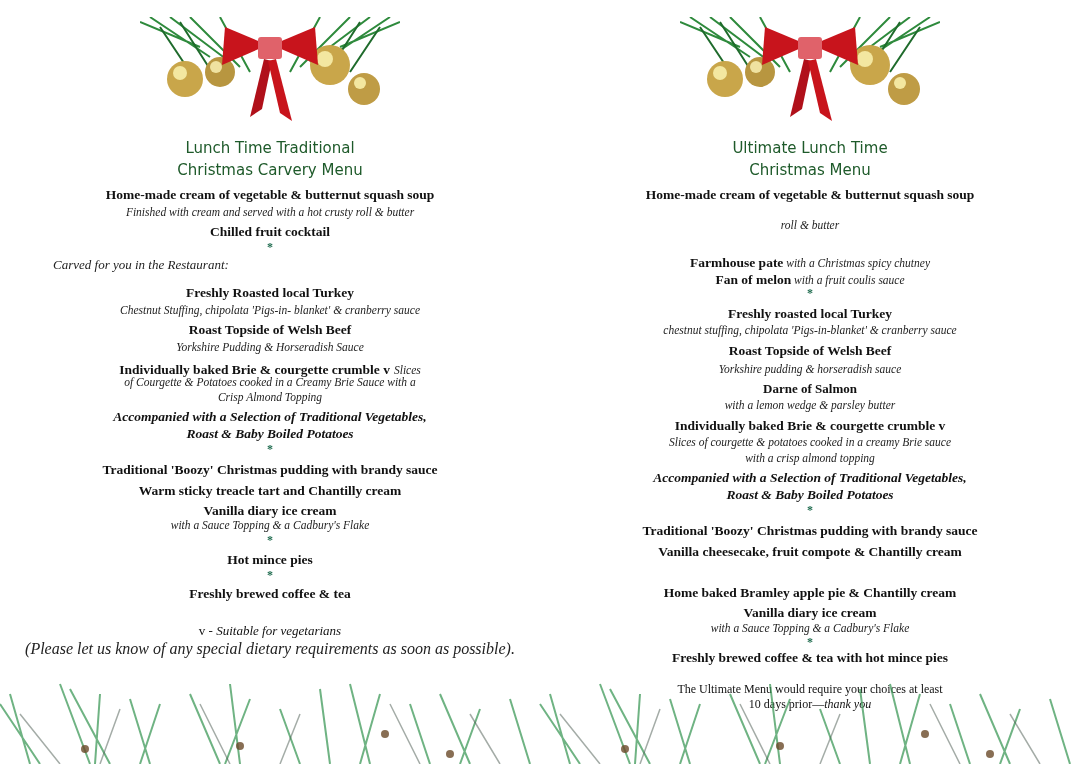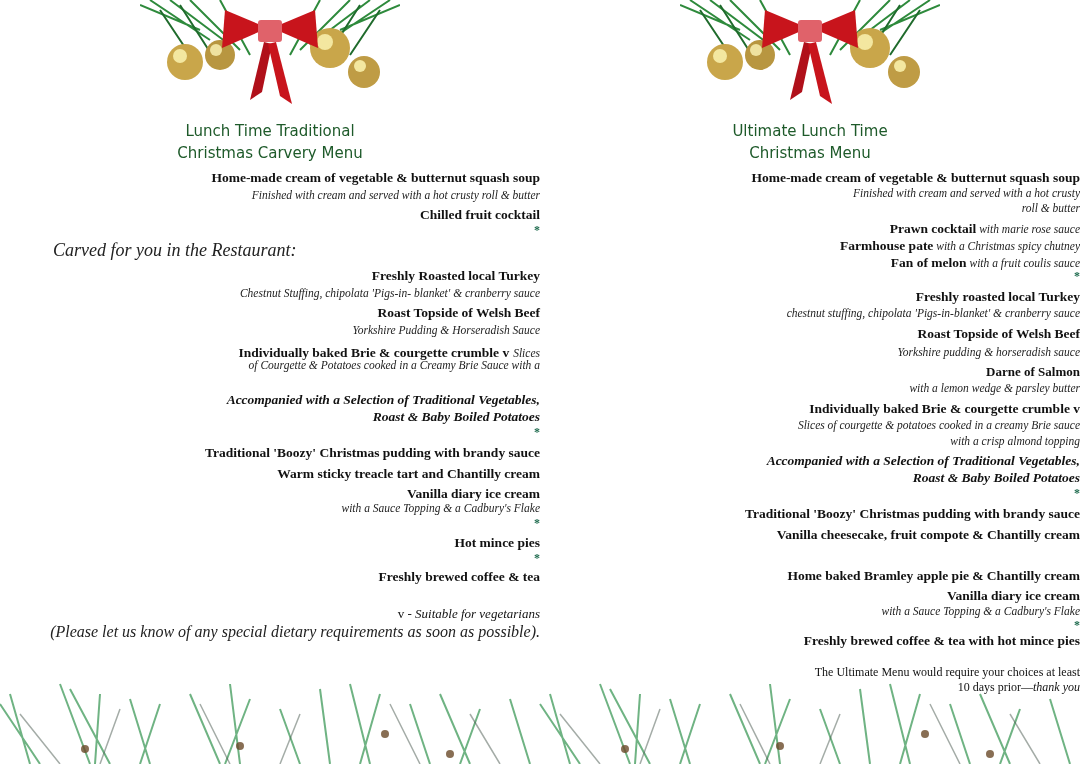--- a/index.html
+++ b/index.html
@@ -1,29 +1,29 @@
 <!DOCTYPE html>
 <html><head>
 <meta charset="utf-8">
 <style>
   html, body { margin:0; padding:0; }
   body { width:1080px; height:764px; background:#ffffff; position:relative; overflow:hidden;
          font-family:"Liberation Serif", serif; color:#111; }
-  .page { position:absolute; top:0; height:562px; }
+  .page { position:absolute; top:17px; height:562px; }
   .page.left { left:0; width:540px; }
   .page.right { left:540px; width:540px; }
 
   .garland { position:absolute; top:0; width:260px; height:112px; }
   .page.left .garland { left:140px; }
   .page.right .garland { left:140px; }
 
   .title { position:absolute; left:0; width:540px; text-align:center;
            font-family:"DejaVu Sans", sans-serif; color:#1e5a2a; font-size:15px; line-height:22px; top:120px; }
 
-  .line { position:absolute; left:0; width:540px; text-align:right; white-space:nowrap; }
+  .line { position:absolute; left:0; width:540px; text-align:center; white-space:nowrap; }
   .b { font-weight:bold; font-size:13.5px; }
   .i { font-style:italic; font-size:11.5px; color:#222; }
   .bi { font-weight:bold; font-style:italic; font-size:13.5px; }
   .sep { color:#1e6b4e; font-size:12px; font-weight:bold; }
   .small { font-size:12px; }
 
   .footer-pine { position:absolute; left:0; bottom:0; width:1080px; height:100px; }
 </style>
 </head>
 <body>
@@ -52,31 +52,32 @@
   <div class="title">
     <div>Lunch Time Traditional</div>
     <div>Christmas Carvery Menu</div>
   </div>
 
   <div class="line b" style="top:170px">Home-made cream of vegetable &amp; butternut squash soup</div>
   <div class="line i" style="top:189px">Finished with cream and served with a hot crusty roll &amp; butter</div>
   <div class="line b" style="top:207px">Chilled fruit cocktail</div>
   <div class="line sep" style="top:223px">*</div>
 
-  <div class="line i" style="top:240px; left:53px; width:auto; font-size:18px; text-align:right">Carved for you in the Restaurant:</div>
+  <div class="line i" style="top:240px; left:53px; width:auto; font-size:13px; text-align:right">Carved for you in the Restaurant:</div>
 
   <div class="line b" style="top:268px">Freshly Roasted local Turkey</div>
   <div class="line i" style="top:287px">Chestnut Stuffing, chipolata 'Pigs-in- blanket' &amp; cranberry sauce</div>
   <div class="line b" style="top:305px">Roast Topside of Welsh Beef</div>
   <div class="line i" style="top:324px">Yorkshire Pudding &amp; Horseradish Sauce</div>
   <div class="line" style="top:343px">
     <span class="b">Individually baked Brie &amp; courgette crumble v</span>
     <span class="i" style="margin-left:0">Slices</span>
   </div>
   <div class="line i" style="top:359px">of Courgette &amp; Potatoes cooked in a Creamy Brie Sauce with a</div>
+  <div class="line i" style="top:374px">Crisp Almond Topping</div>
   <div class="line bi" style="top:392px">Accompanied with a Selection of Traditional Vegetables,</div>
   <div class="line bi" style="top:409px">Roast &amp; Baby Boiled Potatoes</div>
   <div class="line sep" style="top:425px">*</div>
 
   <div class="line b" style="top:445px">Traditional 'Boozy' Christmas pudding with brandy sauce</div>
   <div class="line b" style="top:466px">Warm sticky treacle tart and Chantilly cream</div>
   <div class="line b" style="top:486px">Vanilla diary ice cream</div>
   <div class="line i" style="top:502px">with a Sauce Topping &amp; a Cadbury's Flake</div>
   <div class="line sep" style="top:516px">*</div>
   <div class="line b" style="top:535px">Hot mince pies</div>
@@ -109,25 +110,21 @@
     <path d="M124 42 L110 100 L122 92 L132 44 Z" fill="#b0101a"></path>
     <path d="M136 42 L152 104 L140 96 L128 44 Z" fill="#c8141c"></path>
   </svg>
 
   <div class="title">
     <div>Ultimate Lunch Time</div>
     <div>Christmas Menu</div>
   </div>
 
   <div class="line b" style="top:170px">Home-made cream of vegetable &amp; butternut squash soup</div>
-  <div class="line i" style="top:187px">Finished with cream and served with a hot crusty</div>
   <div class="line i" style="top:202px">roll &amp; butter</div>
-  <div class="line" style="top:219px">
-    <span class="b">Prawn cocktail</span><span class="i"> with marie rose sauce</span>
-  </div>
   <div class="line" style="top:236px">
     <span class="b">Farmhouse pate</span><span class="i"> with a Christmas spicy chutney</span>
   </div>
   <div class="line" style="top:253px">
     <span class="b">Fan of melon</span><span class="i"> with a fruit coulis sauce</span>
   </div>
   <div class="line sep" style="top:269px">*</div>
 
   <div class="line b" style="top:289px">Freshly roasted local Turkey</div>
   <div class="line i" style="top:307px">chestnut stuffing, chipolata 'Pigs-in-blanket' &amp; cranberry sauce</div>

